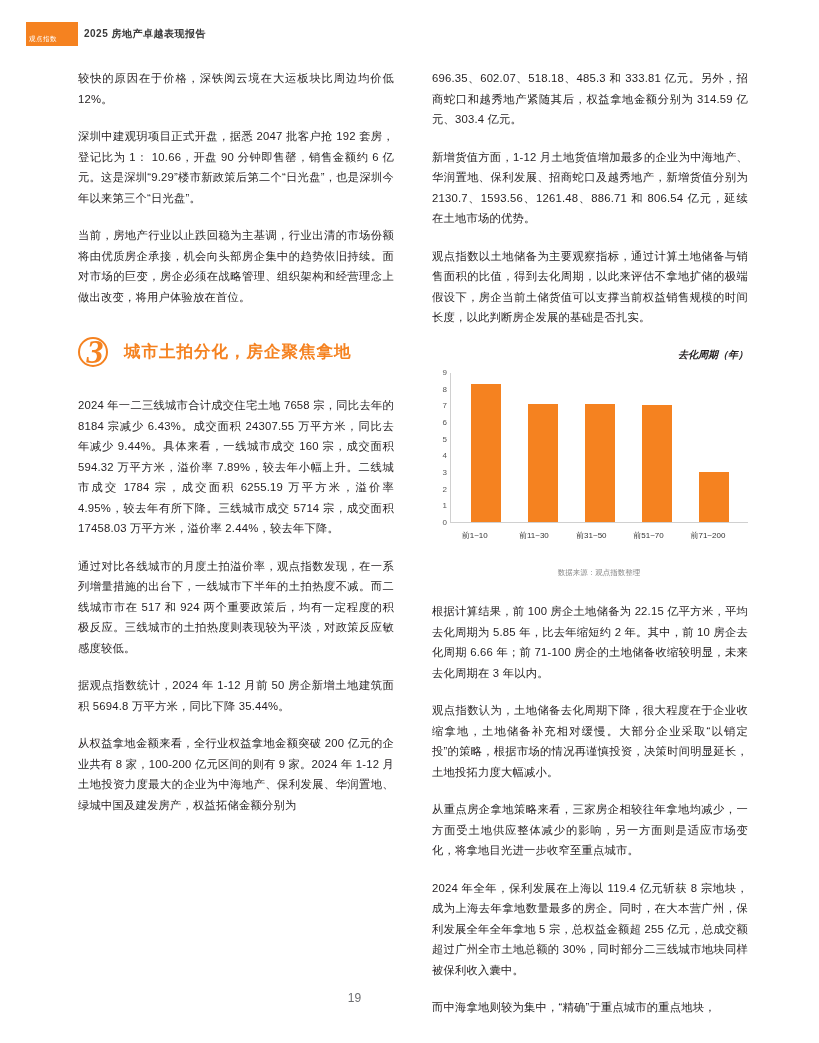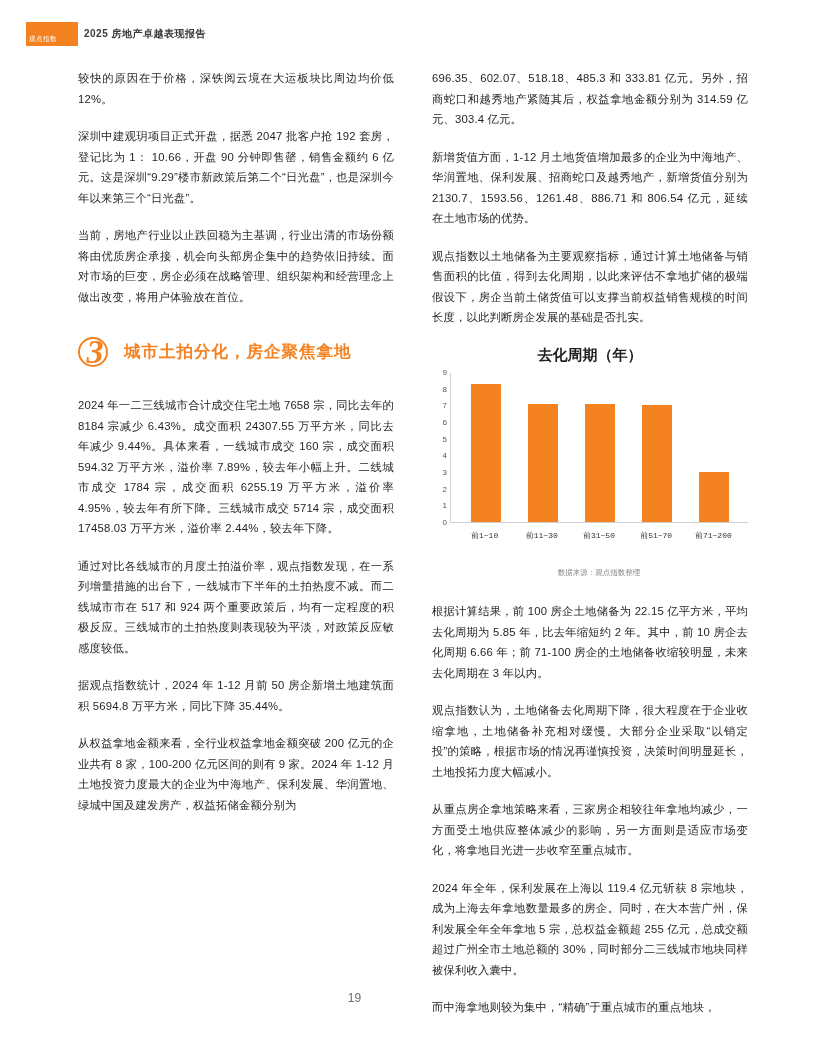--- a/index.html
+++ b/index.html
@@ -101,25 +101,26 @@
     letter-spacing: 1px;
     font-family: Liberation Serif, serif;
   }
   
   .chart-box {
     width: 316px;
     margin: 6px 0 18px 0;
     box-sizing: border-box;
   }
   .chart-title {
-    text-align: center;
-    font-size: 15px;
+    text-align: right;
+    font-size: 10px;
     font-weight: bold;
     color: #231f20;
     margin-bottom: 8px;
+    font-style: italic;
   }
   .chart-area {
     position: relative;
     height: 150px;
     margin-left: 18px;
     border-left: 1px solid #d0d0d0;
     border-bottom: 1px solid #d0d0d0;
     box-sizing: border-box;
   }
   .y-labels {
@@ -161,24 +162,23 @@
   }
   .x-labels {
     margin-left: 18px;
     display: flex;
     justify-content: space-around;
     padding: 3px 6px 0 6px;
     box-sizing: border-box;
   }
   .x-labels span {
     width: 16%;
-    text-align: center;
+    text-align: left;
     font-size: 8px;
     color: #333;
-    font-family: Liberation Mono, monospace;
   }
   .chart-source {
     margin-left: 18px;
     text-align: center;
     font-size: 7.5px;
     color: #888;
     margin-top: 16px;
   }
   
   .page-number {

